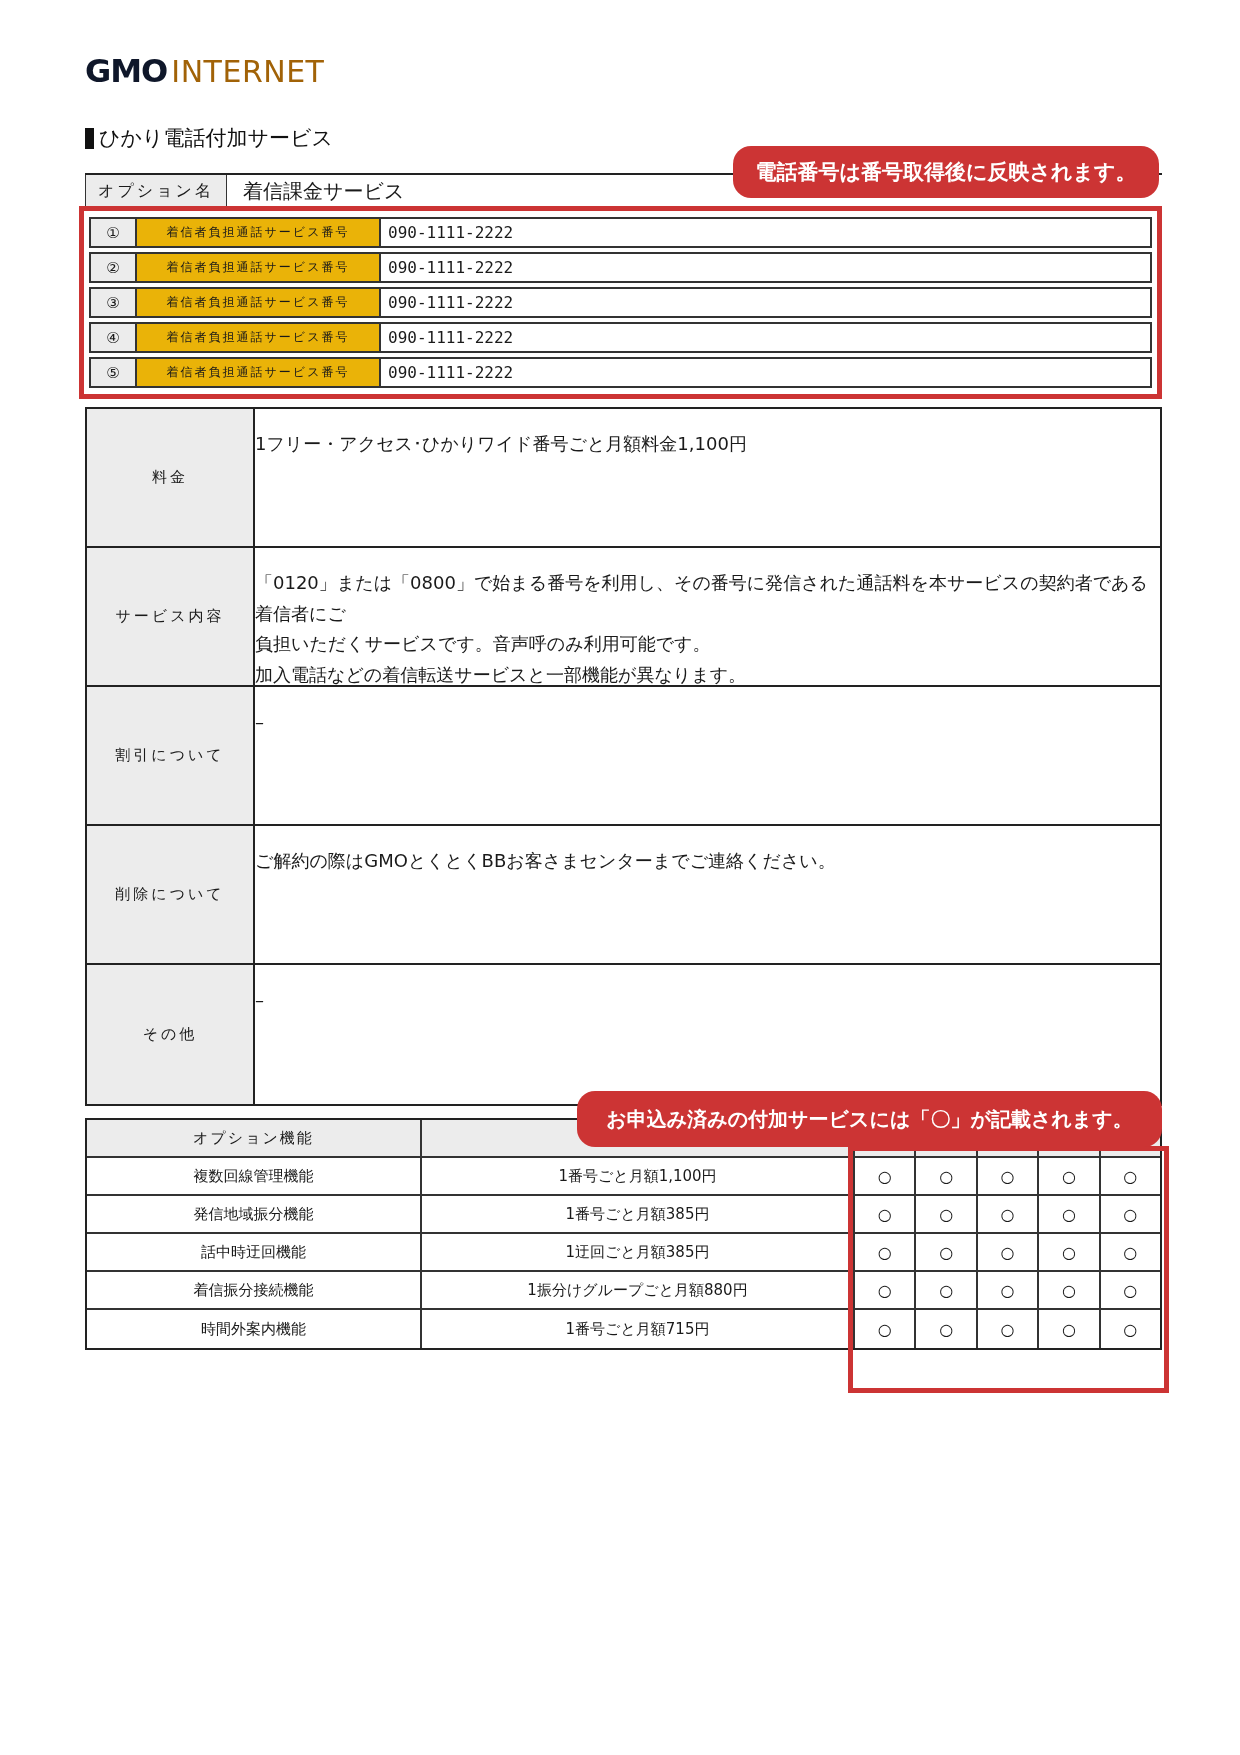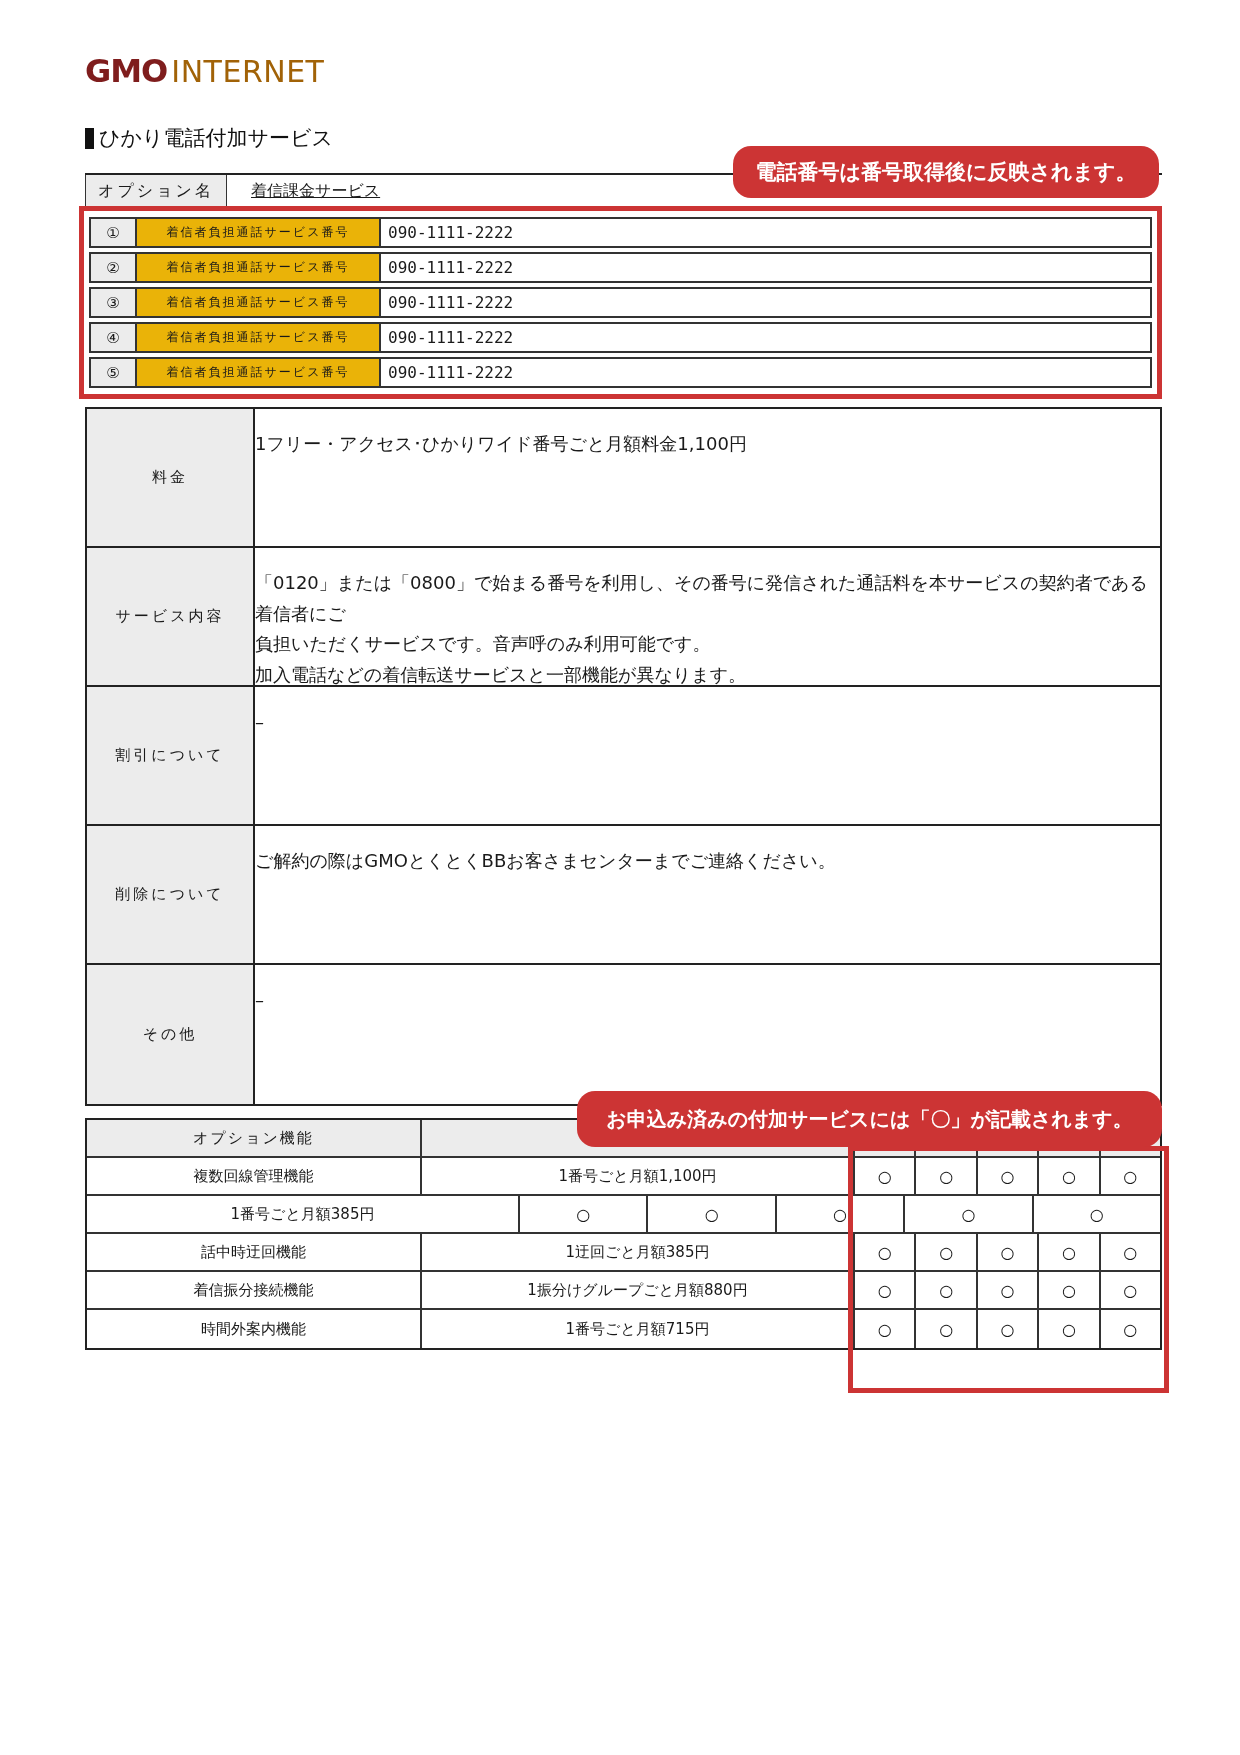--- a/index.html
+++ b/index.html
@@ -5,21 +5,21 @@
   * { margin:0; padding:0; box-sizing:border-box; }
   html,body { background:#ffffff; }
   body {
     width:1240px; height:1755px; position:relative;
     font-family:"DejaVu Sans","Liberation Sans",sans-serif;
     color:#1a1a1a;
   }
 
   
   .logo { position:absolute; left:85px; top:52px; display:flex; align-items:baseline; }
-  .logo-gmo { font-size:32px; font-weight:bold; letter-spacing:-1px; color:#7f1d1d; }
+  .logo-gmo { font-size:32px; font-weight:bold; letter-spacing:-1px; color:#0f172a; }
   .logo-net { font-size:30px; font-weight:normal; letter-spacing:0.5px; color:#a16207; margin-left:4px; transform:scaleY(1.02); }
 
   
   .section-title { position:absolute; left:85px; top:124px; display:flex; align-items:center; font-size:21px; color:#111; }
   .section-bar { width:9px; height:21px; background:#111; margin-right:5px; }
 
   
   .callout {
     position:absolute; background:#cc3434; color:#ffffff; font-weight:bold;
     border-radius:18px; display:flex; align-items:center; justify-content:center;
@@ -28,21 +28,21 @@
   .callout-1 { left:733px; top:146px; width:426px; height:52px; font-size:21px; }
   .callout-2 { left:577px; top:1091px; width:585px; height:56px; font-size:20px; }
 
   
   .option-head { position:absolute; left:85px; top:173px; width:1077px; height:35px; border-top:2px solid #222; display:flex; align-items:stretch; }
   .option-name-cell {
     width:142px; background:#ececec; border:1px solid #333; border-top:none;
     display:flex; align-items:center; justify-content:center;
     font-size:16px; letter-spacing:3px;
   }
-  .option-value { padding-left:24px; display:flex; align-items:center; font-size:16px;text-decoration:underline; }
+  .option-value { padding-left:16px; display:flex; align-items:center; font-size:20px; }
 
   
   .redbox1 {
     position:absolute; left:79px; top:206px; width:1083px;
     border:5px solid #cc3434; background:#ffffff; padding:2px 3px;
   }
   .phone-row { display:flex; border:2px solid #333; margin:4px 2px; height:31px; background:#fff; }
   .phone-no {
     width:46px; background:#ececec; border-right:2px solid #333;
     display:flex; align-items:center; justify-content:center; font-size:15px;
@@ -183,20 +183,21 @@
     <div class="f-cell f-feature">複数回線管理機能</div>
     <div class="f-cell f-price">1番号ごと月額1,100円</div>
     <div class="f-cell f-mark">○</div>
     <div class="f-cell f-mark">○</div>
     <div class="f-cell f-mark">○</div>
     <div class="f-cell f-mark">○</div>
     <div class="f-cell f-mark">○</div>
   </div>
 
   <div class="f-row">
+    <div class="f-cell f-feature">発信地域振分機能</div>
     <div class="f-cell f-price">1番号ごと月額385円</div>
     <div class="f-cell f-mark">○</div>
     <div class="f-cell f-mark">○</div>
     <div class="f-cell f-mark">○</div>
     <div class="f-cell f-mark">○</div>
     <div class="f-cell f-mark">○</div>
   </div>
 
   <div class="f-row">
     <div class="f-cell f-feature">話中時迂回機能</div>

